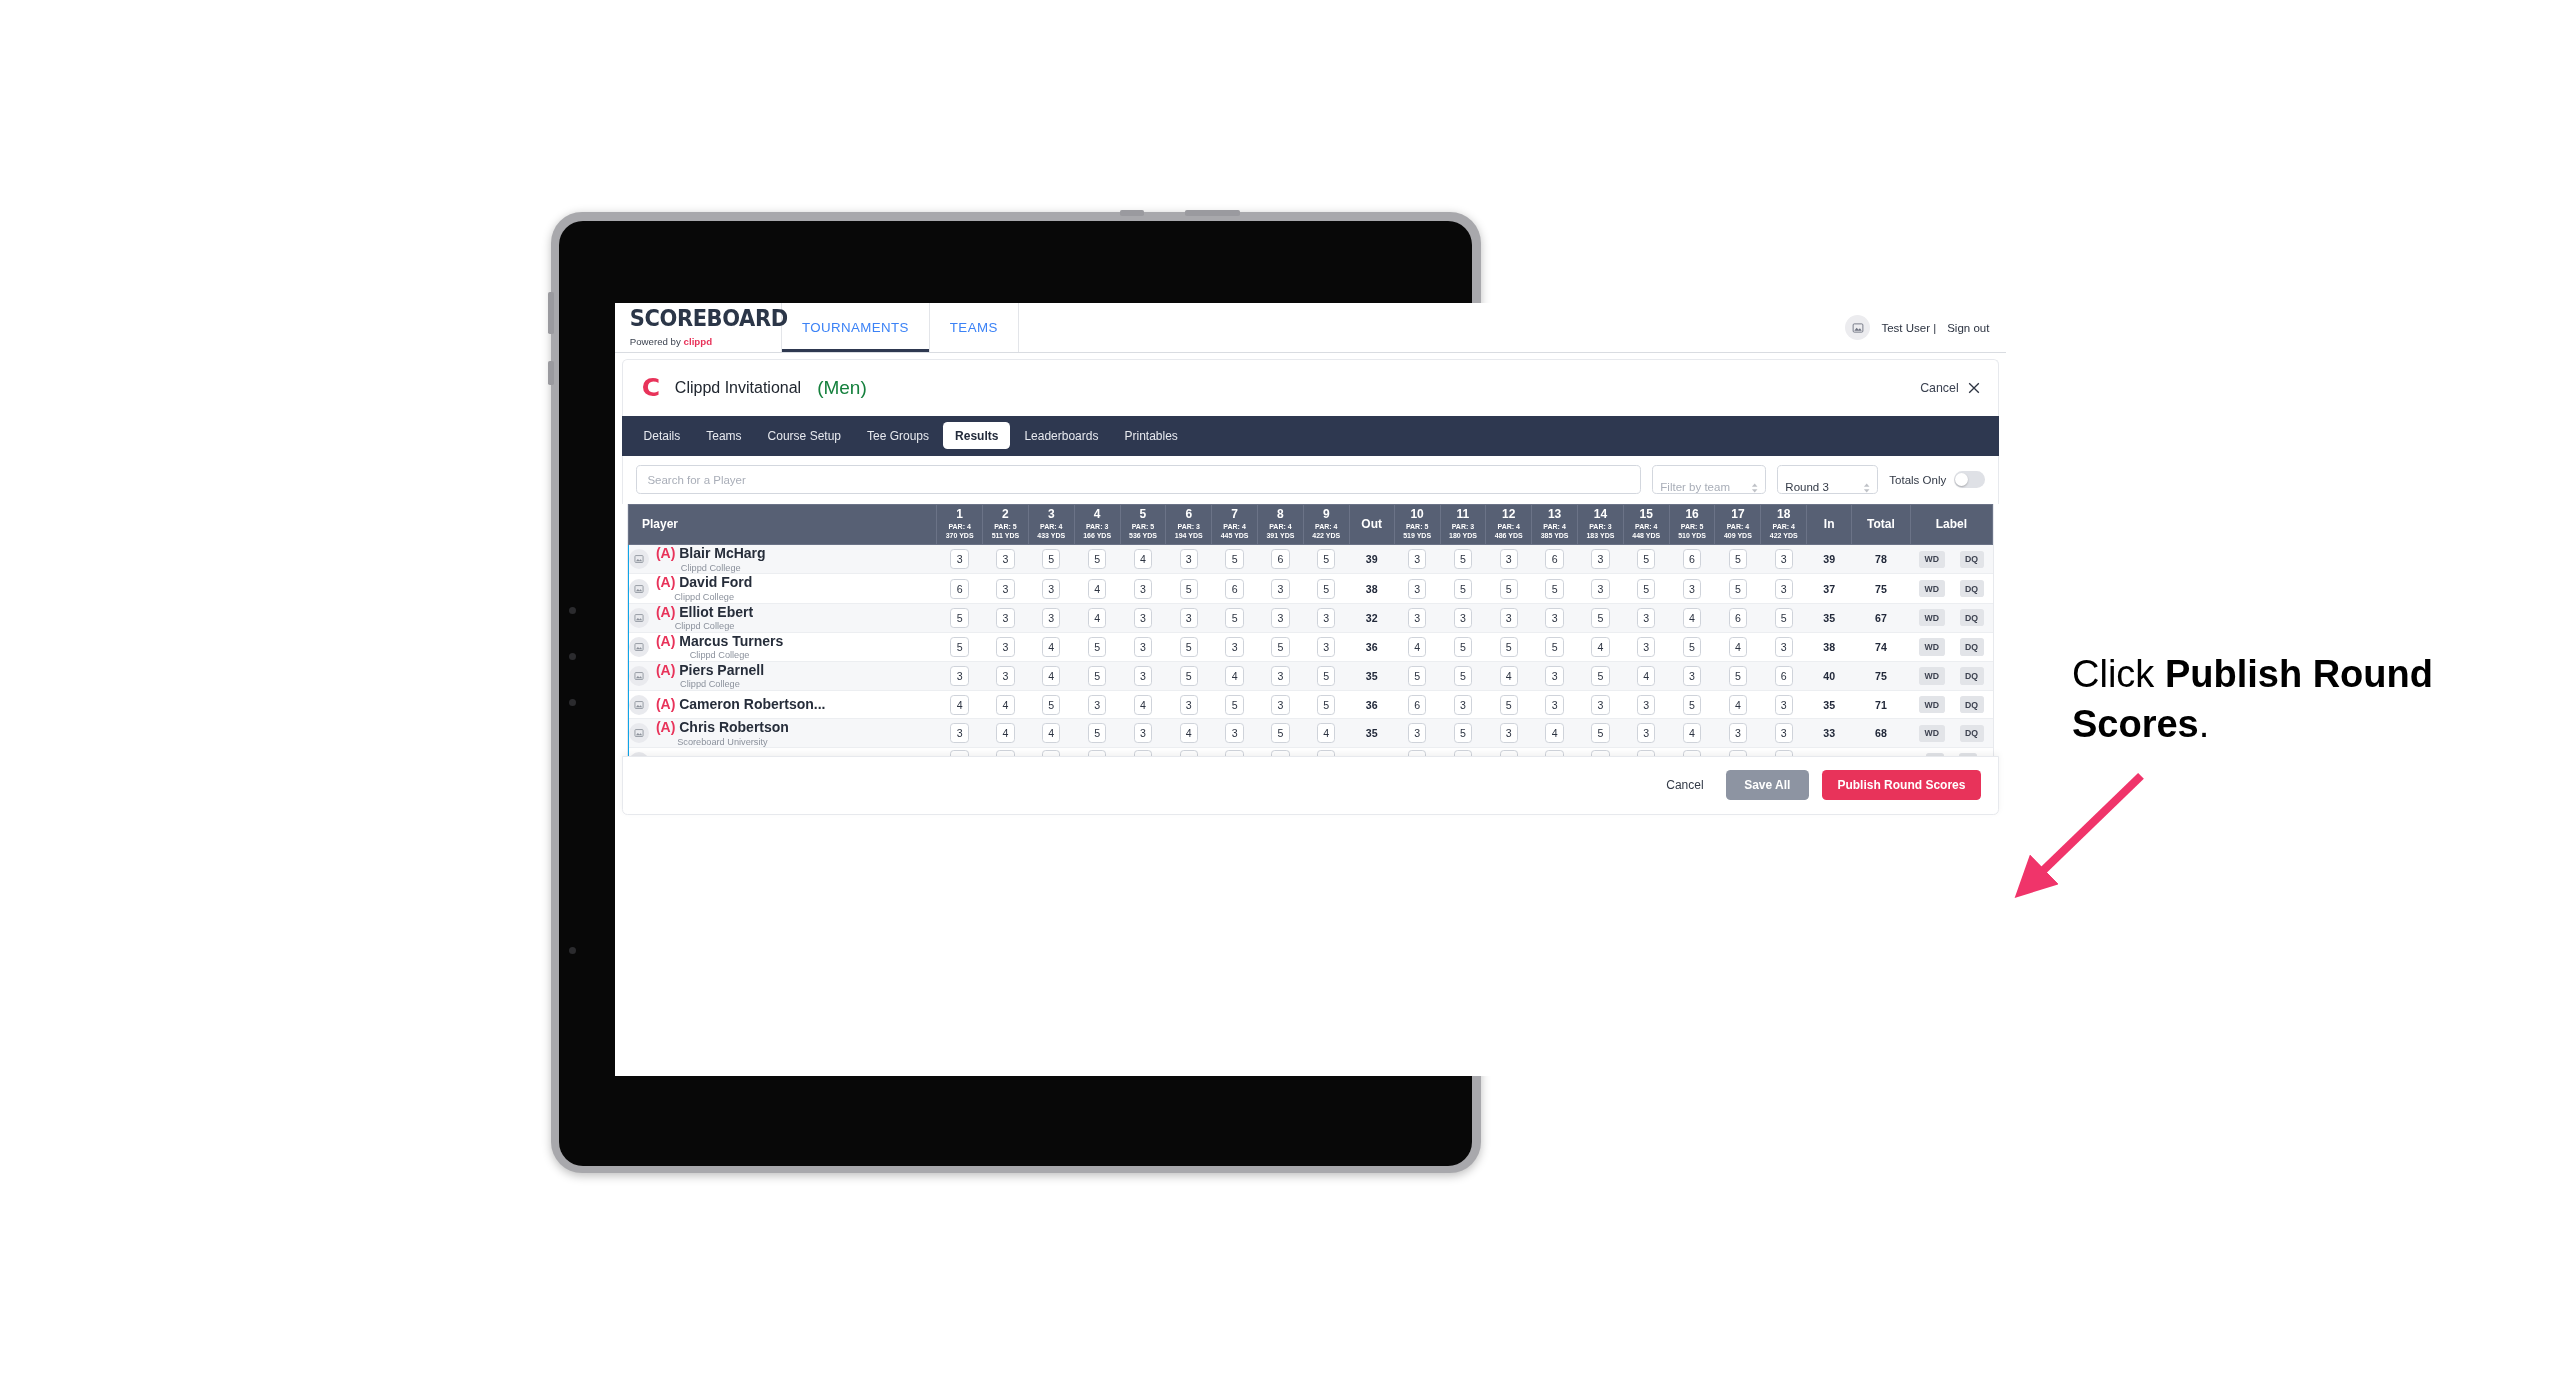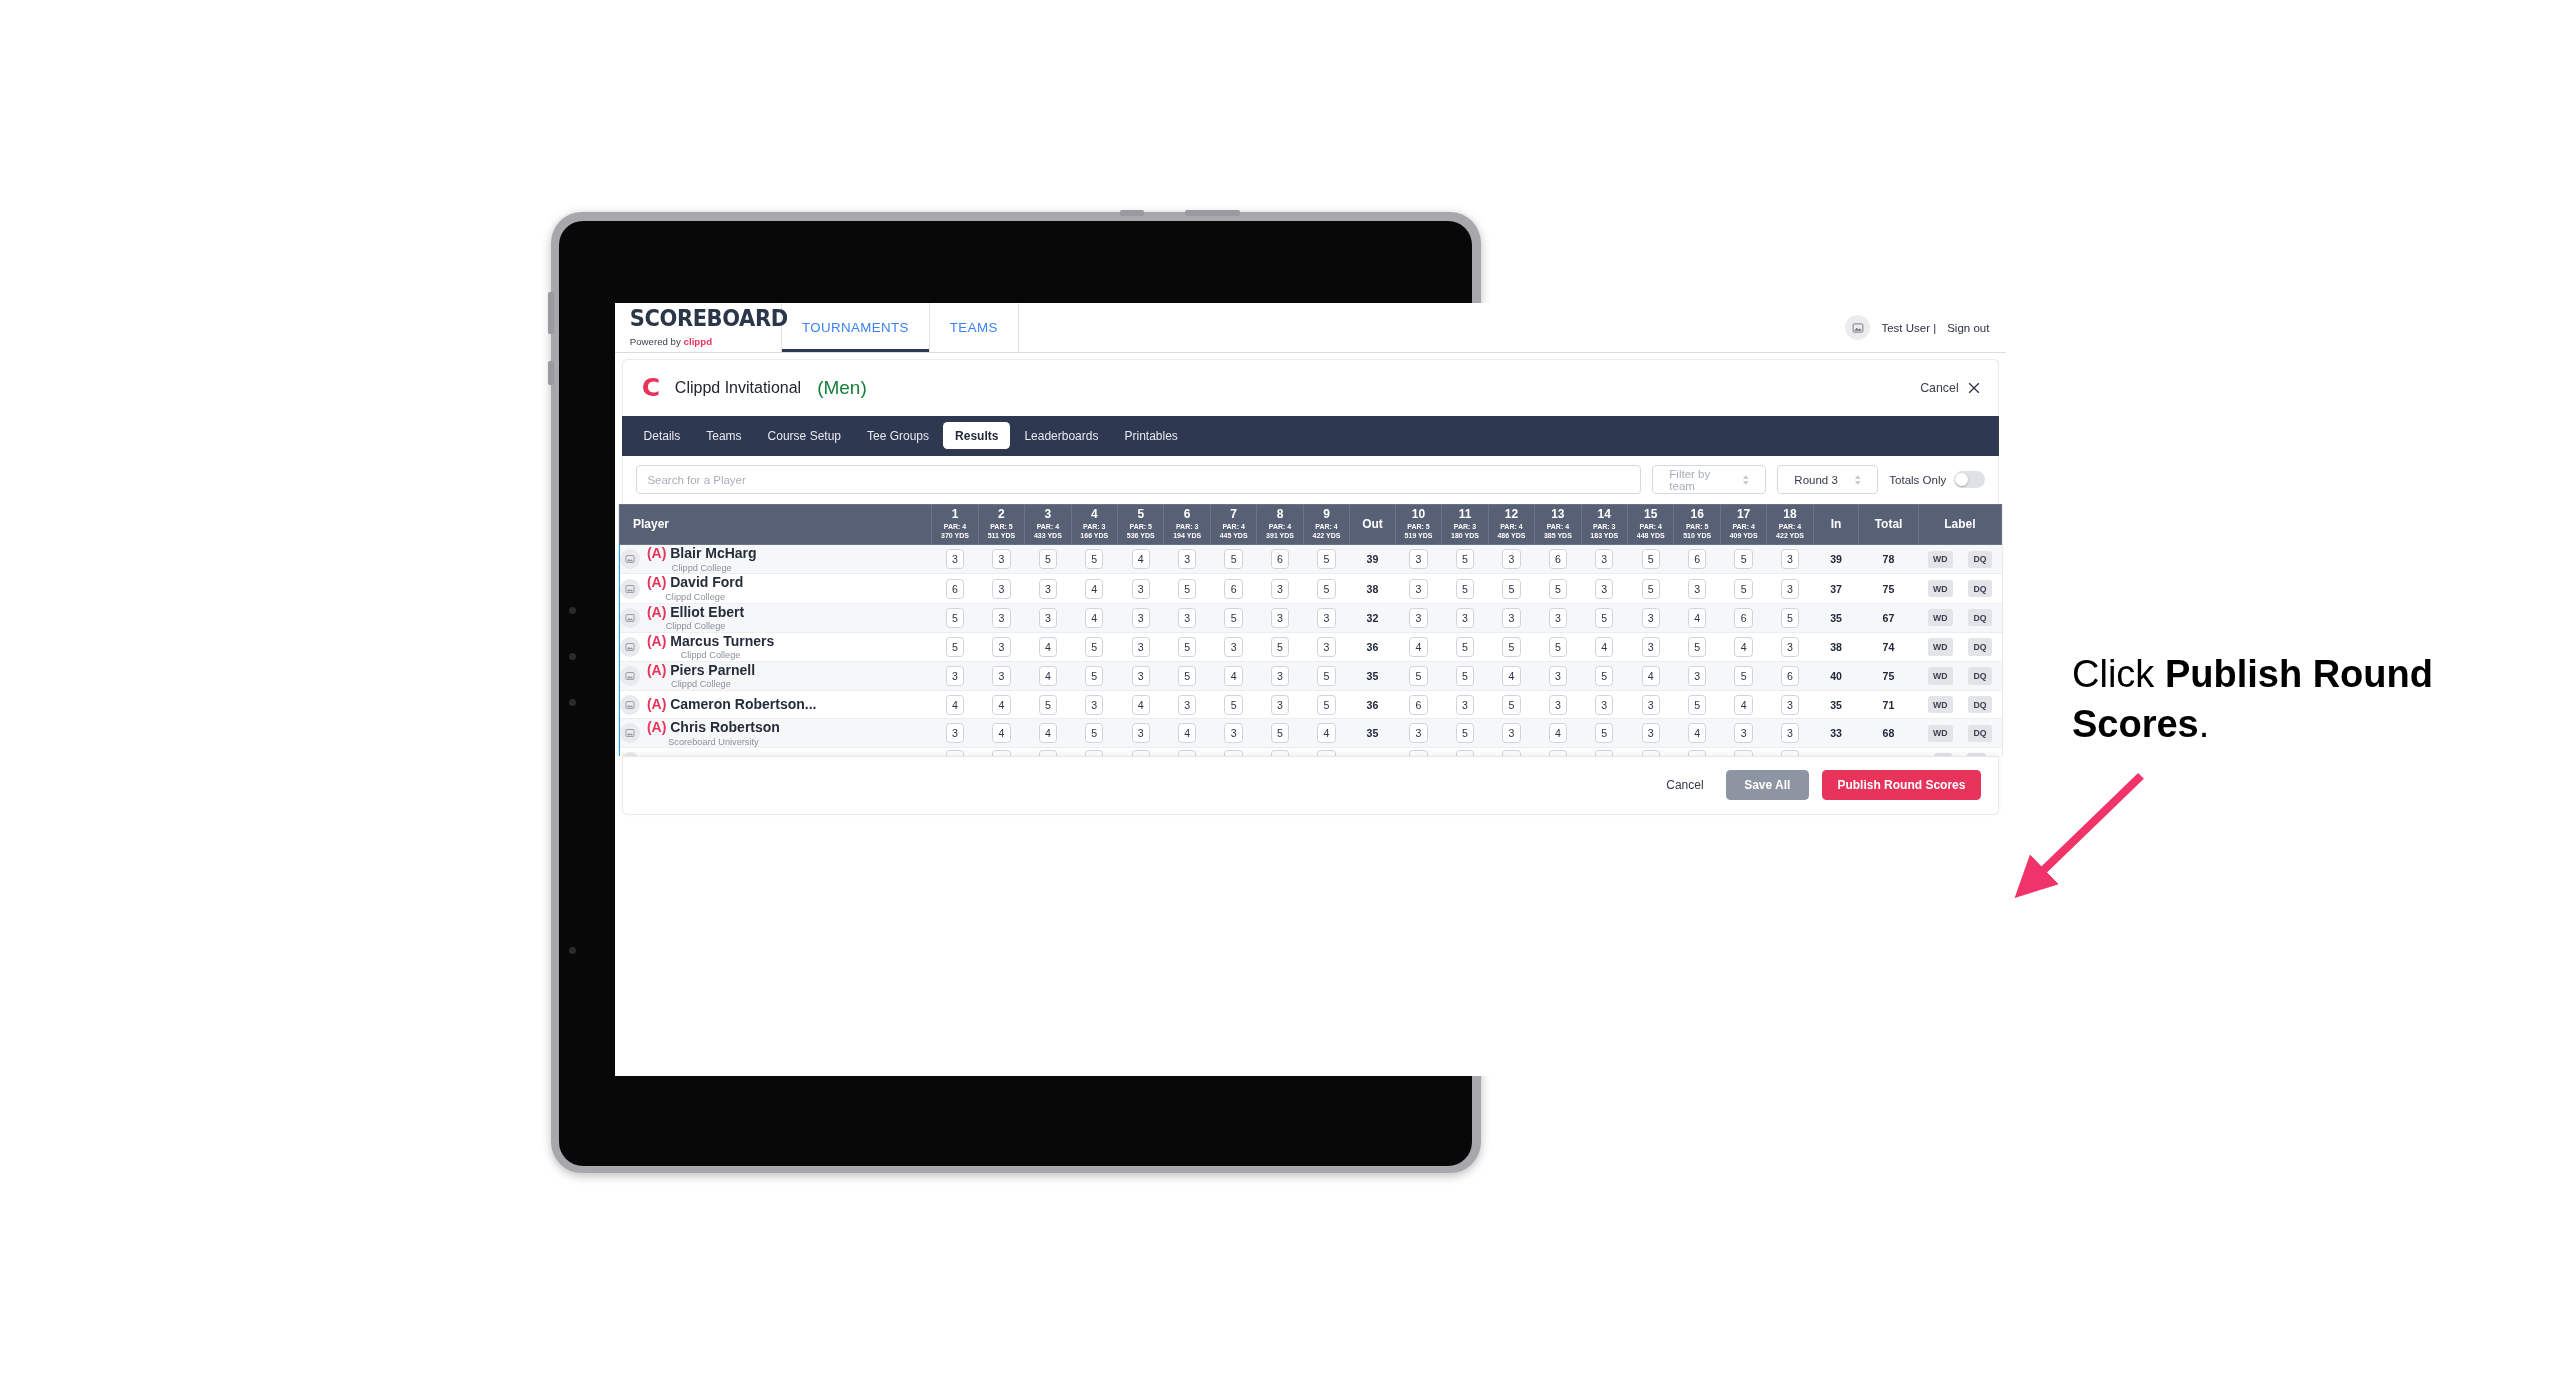--- a/index.html
+++ b/index.html
@@ -187,22 +187,22 @@
     font-size: 11.5px;
     color: #333a47;
     font-family: "Liberation Sans", sans-serif;
     background: #fff;
   }
   #search-input::placeholder { color: #a9aeb8; }
   .select-box {
     height: 28.5px;
     border: 0.9px solid #d3d7de;
     border-radius: 4.6px;
-    display: flex; align-items: center;
-    padding: 0 16px;
+    display: flex; align-items: flex-end;
+    padding: 0 7px;
     gap: 11px;
     background: #fff;
     cursor: pointer;
   }
   #team-filter { width: 114px; }
   #team-filter .sel-label { color: #a9aeb8; }
   #round-filter { width: 101px; }
   #round-filter .sel-label { color: #333a47; }
   .sel-label { font-size: 11.5px; flex: 1; }
   .caret { display: flex; flex-direction: column; gap: 1.8px; opacity: .55; }
@@ -214,21 +214,21 @@
   }
   #totals-toggle .knob {
     position: absolute; left: 1.8px; top: 1.8px;
     width: 13px; height: 13px; border-radius: 50%;
     background: #ffffff;
     box-shadow: 0 0.9px 1.8px rgba(0,0,0,.25);
   }
 
   
   #table-wrap {
-    margin: 0 3px;
+    margin: 0 12px;
     border-left: 0.9px solid #e7e9ed;
     border-right: 0.9px solid #e7e9ed;
     background: #0ea5e9;
     height: 252px;
     overflow: hidden;
   }
   table#scorecard {
     border-collapse: collapse;
     width: 100%;
     table-layout: fixed;

